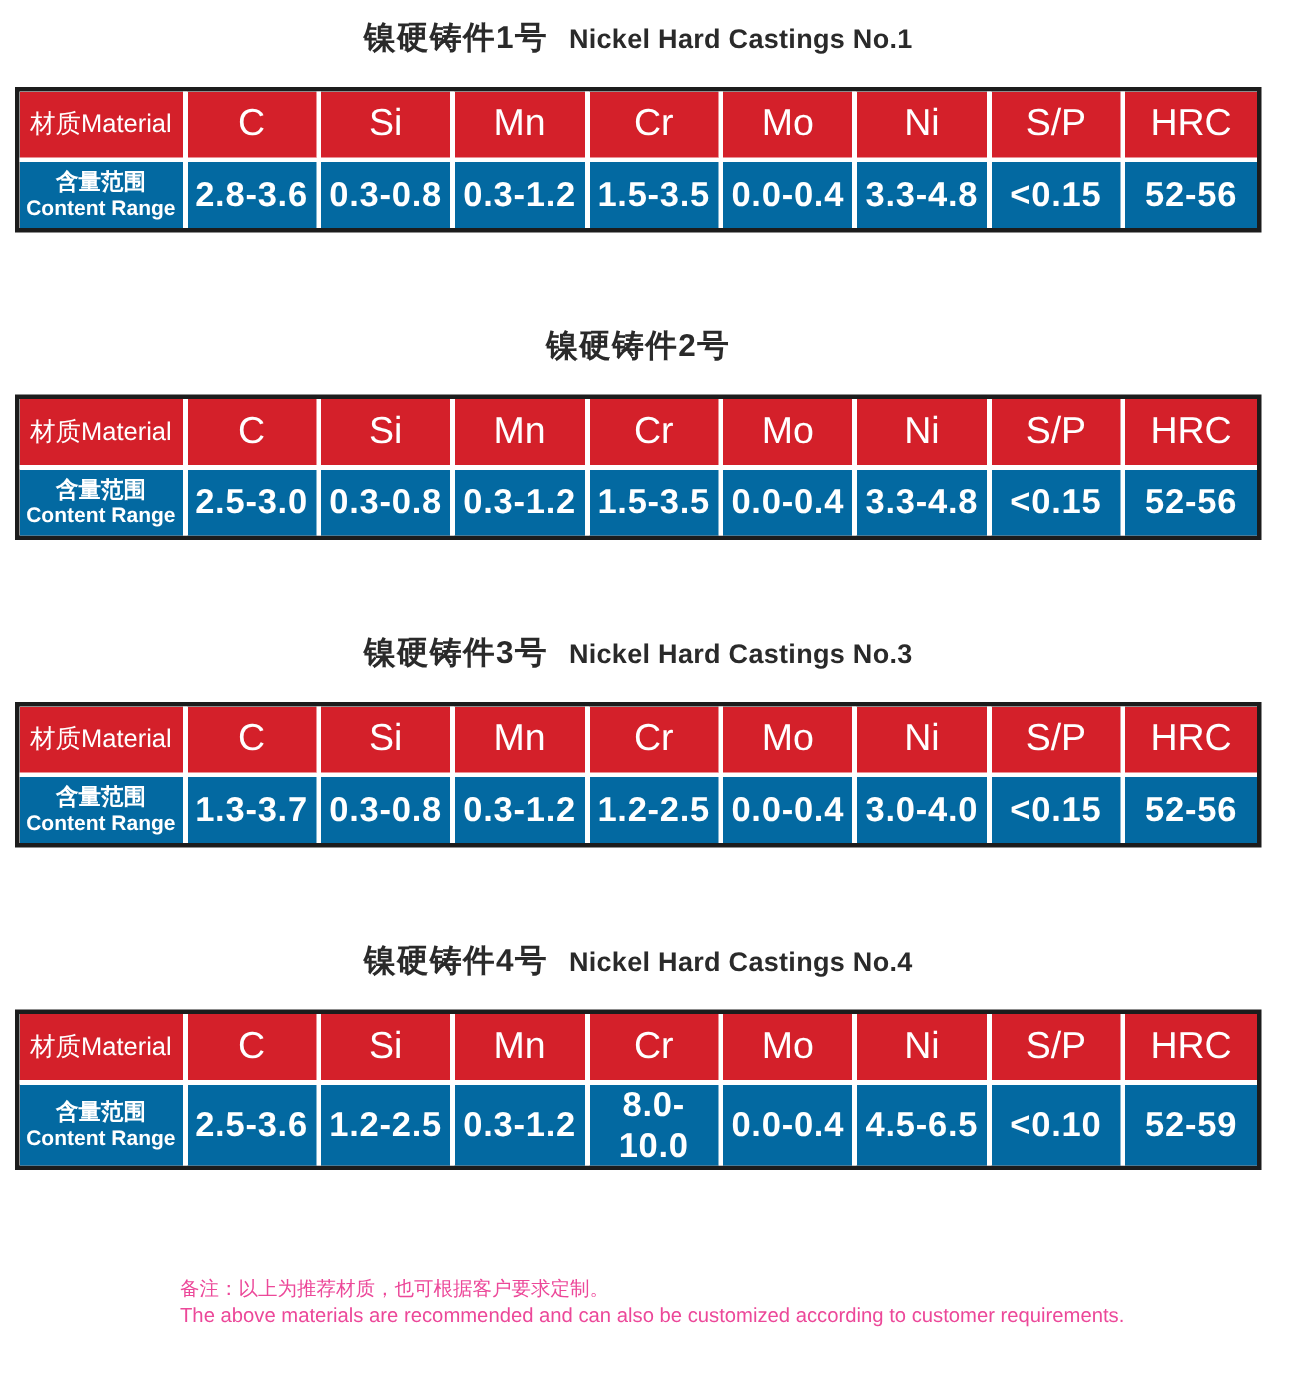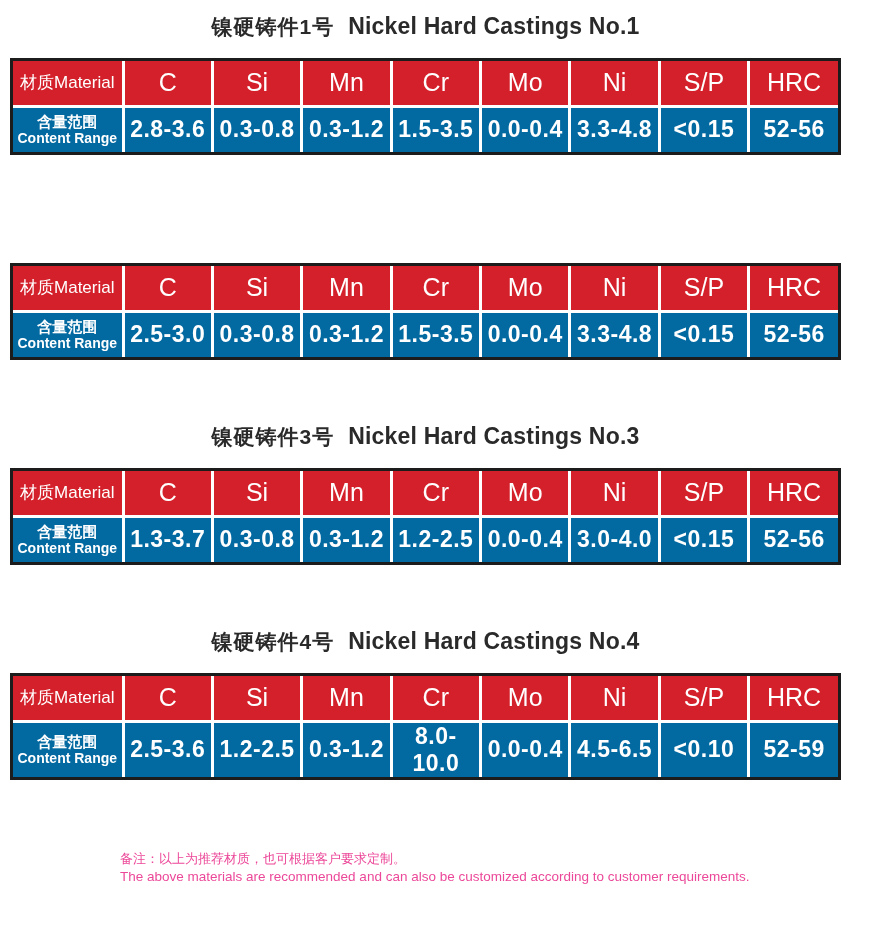--- a/index.html
+++ b/index.html
@@ -15,21 +15,21 @@
 
   .title {
     display: flex; justify-content: center; align-items: baseline;
     gap: 14px;
     height: 28px; line-height: 28px;
     margin-bottom: 18px;
     color: #2a2a2a;
     font-weight: bold;
   }
   .title-zh { font-size: 21px; letter-spacing: 1px; }
-  .title-en { font-size: 23px; letter-spacing: 0.2px; }
+  .title-en { font-size: 18px; letter-spacing: 0.2px; }
 
   .table-frame { border: 3px solid #1c1c1c; background: #ffffff; }
 
   table.spec-table {
     width: 100%;
     border-collapse: collapse;
     table-layout: fixed;
   }
   col.c-label { width: 110px; }
 
@@ -119,20 +119,21 @@
           <td>&lt;0.15</td>
           <td>52-56</td>
         </tr>
       </tbody>
         </table>
     </div>
   </section>
 
   <section class="block">
     <h2 class="title">
+      <span class="title-zh">镍硬铸件2号</span>
     </h2>
     <div class="table-frame">
       <table class="spec-table">
         <colgroup>
             <col class="c-label">
             <col>
             <col>
             <col>
             <col>
             <col>

